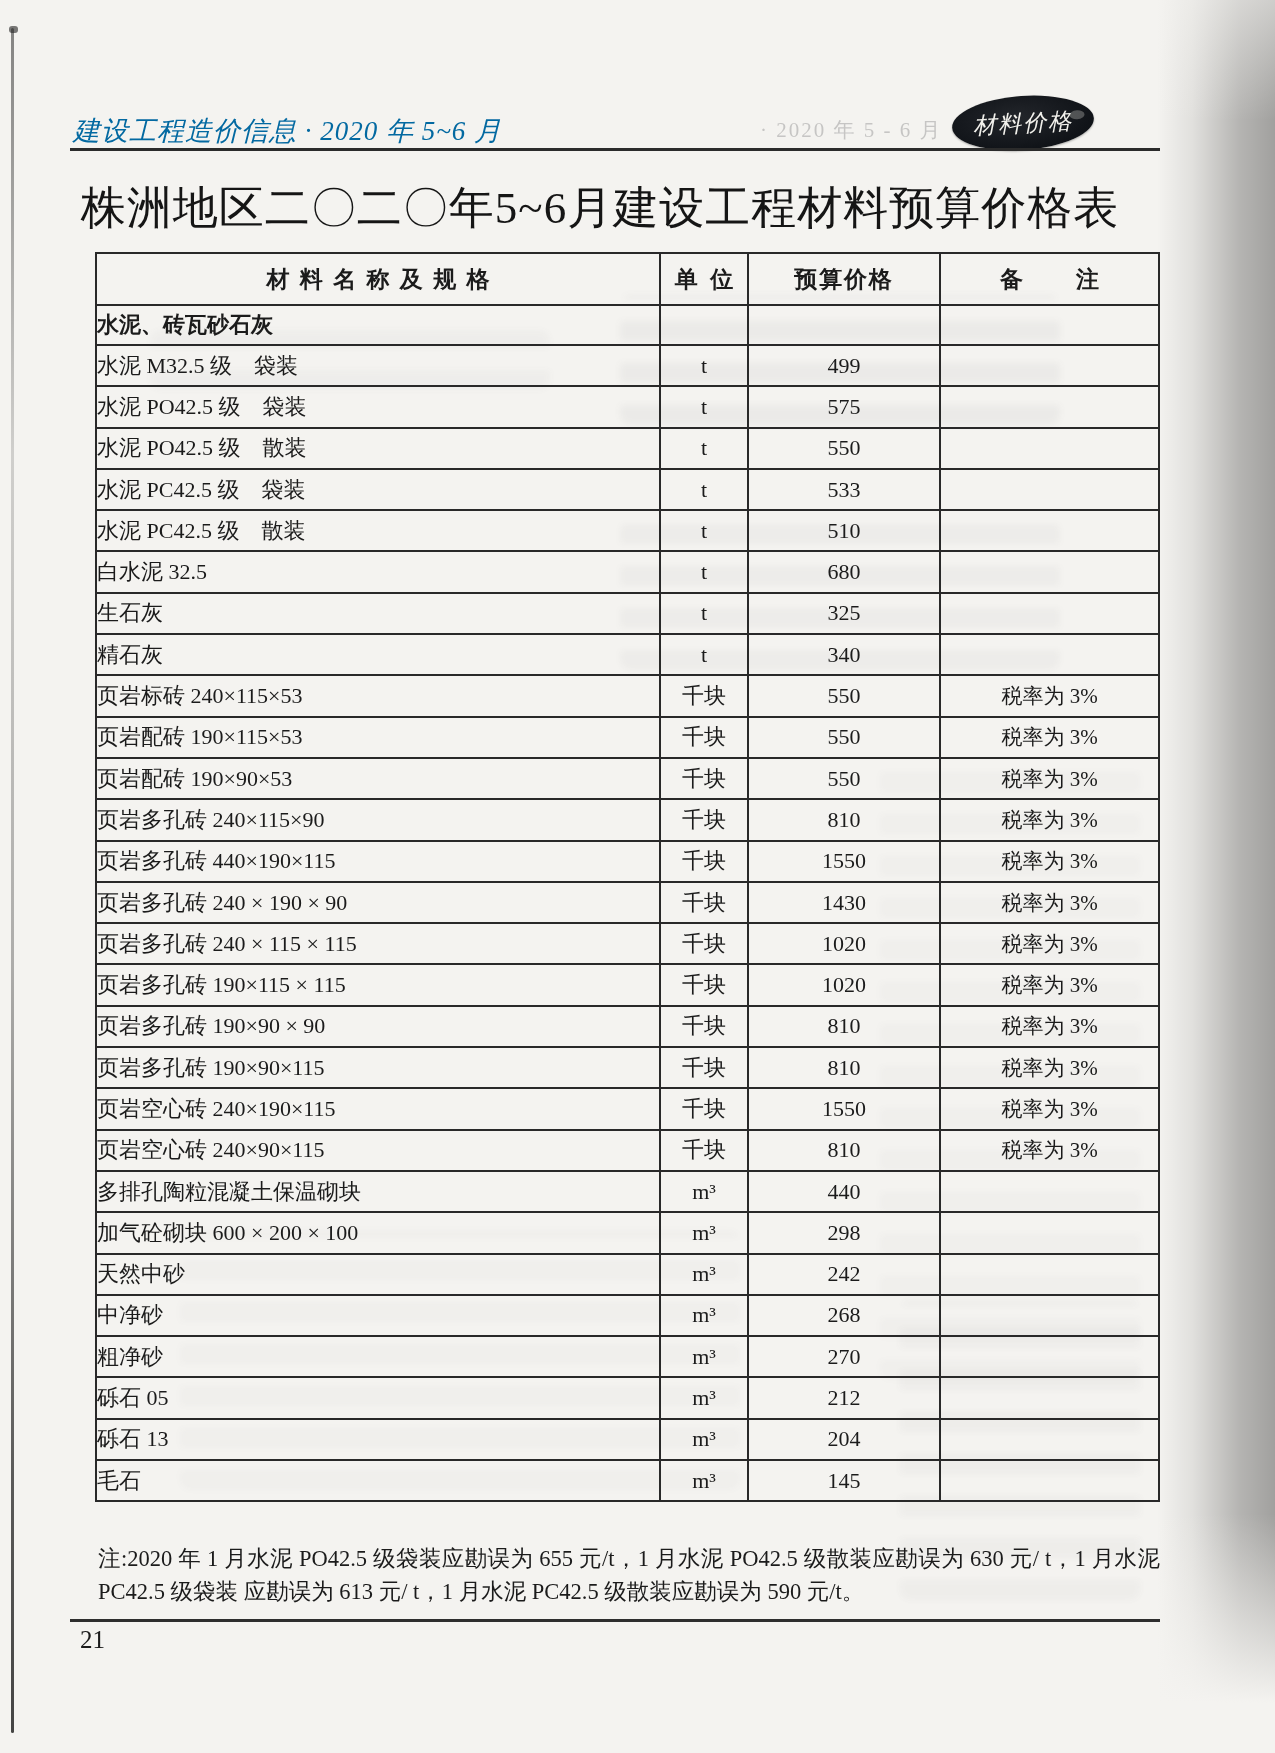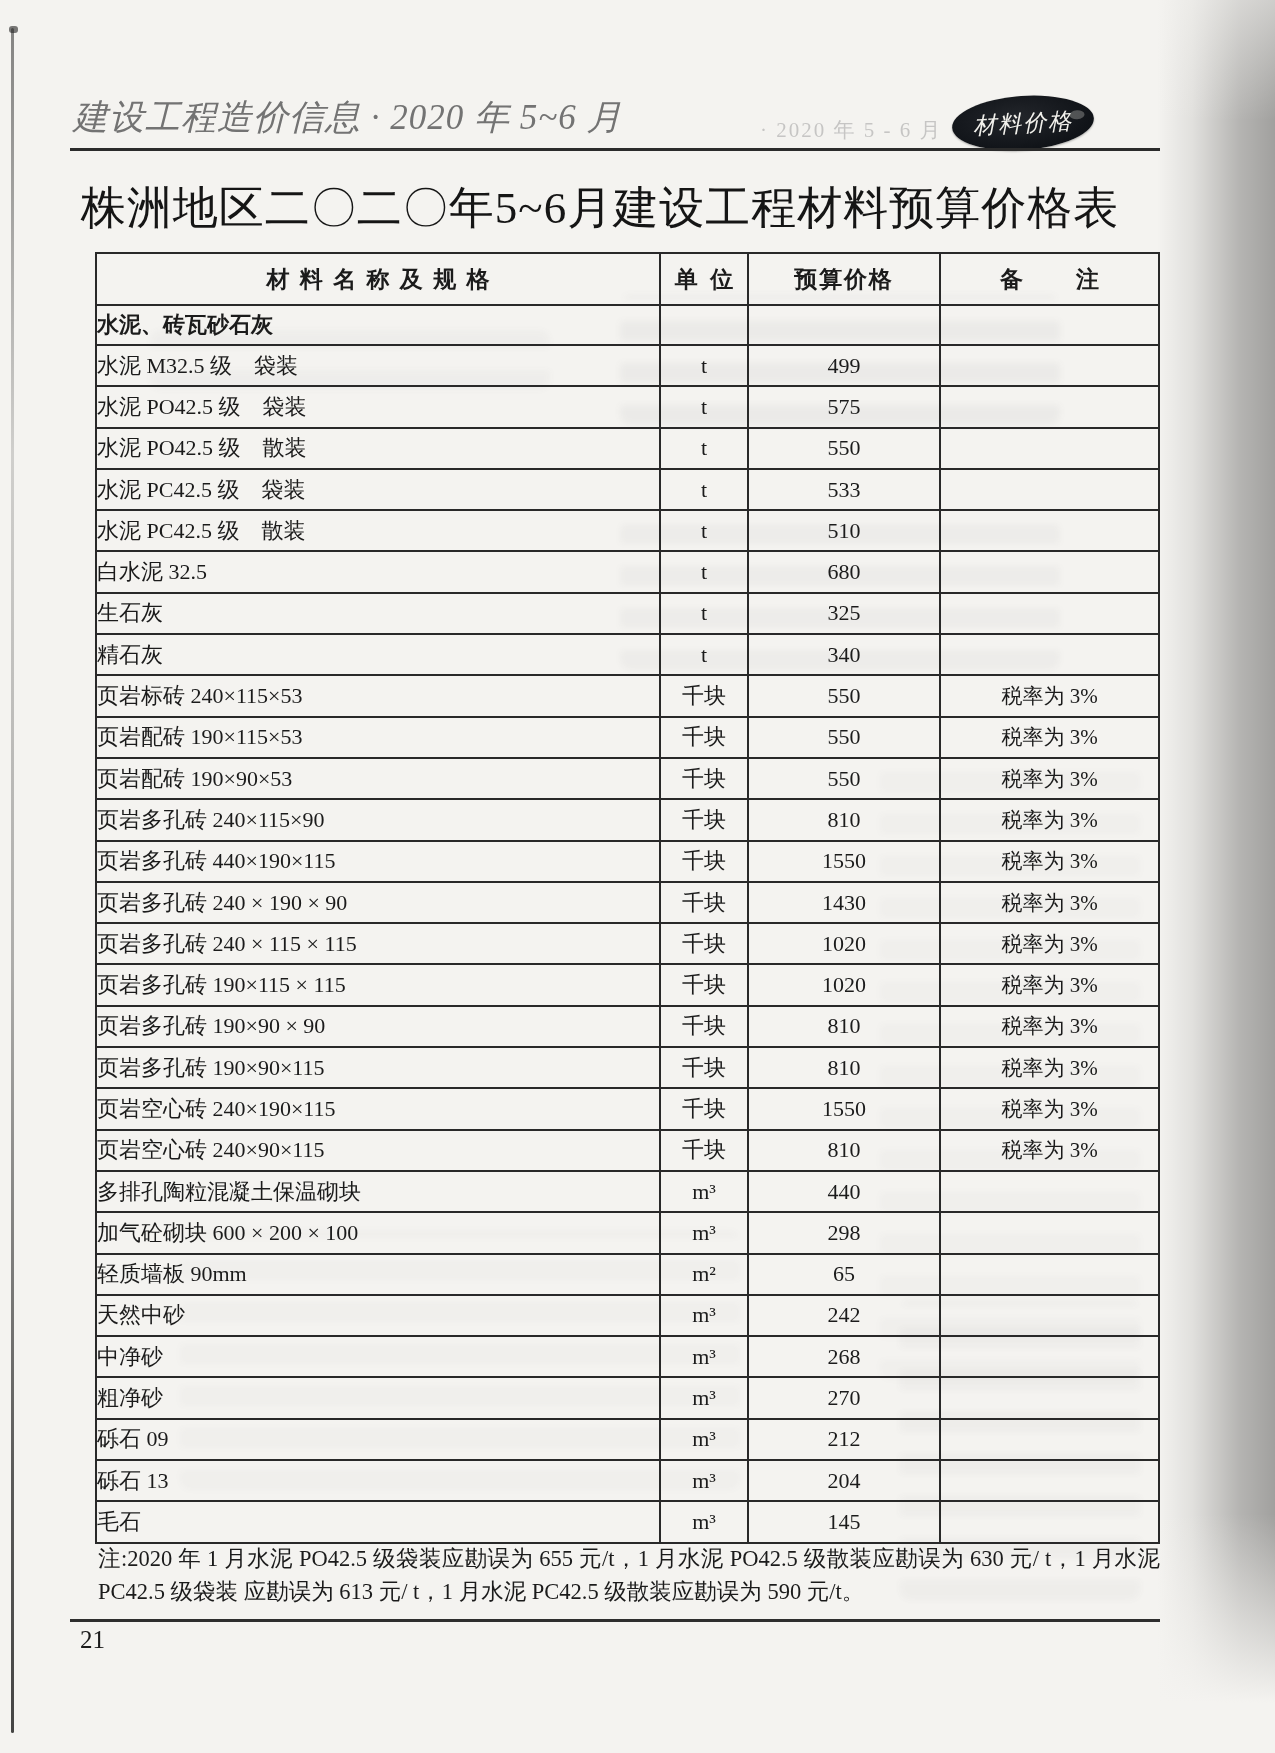--- a/index.html
+++ b/index.html
@@ -35,22 +35,22 @@
     position:absolute;
     background:repeating-linear-gradient(0deg,
       rgba(95,95,100,.10) 0 20px, rgba(95,95,100,0) 20px 42px);
     filter:blur(3px);
     border-radius:10px;
     opacity:.55;
     pointer-events:none;
   }
   
   .journal-line{
-    position:absolute;left:73px;top:94px;
-    font-size:35px;font-style:italic;letter-spacing:1px;color:#737373;
+    position:absolute;left:73px;top:113px;
+    font-size:27px;font-style:italic;letter-spacing:1px;color:#0369a1;
   }
   .header-rule{
     position:absolute;left:70px;top:148px;width:1090px;height:3px;
     background:#2b2b2b;
   }
   .ghost-date{
     position:absolute;left:760px;top:116px;width:230px;
     font-size:21px;color:rgba(60,60,65,.25);filter:blur(.6px);
     letter-spacing:2px;white-space:nowrap;
   }
@@ -292,45 +292,39 @@
           <td class="price">440</td>
           <td class="remark"></td>
         </tr>
         <tr class="data-row">
           <td class="name">加气砼砌块 600 × 200 × 100</td>
           <td class="unit">m³</td>
           <td class="price">298</td>
           <td class="remark"></td>
         </tr>
         <tr class="data-row">
-          <td class="name">轻质墙板 90mm</td>
-          <td class="unit">m²</td>
-          <td class="price">65</td>
-          <td class="remark"></td>
-        </tr>
-        <tr class="data-row">
           <td class="name">天然中砂</td>
           <td class="unit">m³</td>
           <td class="price">242</td>
           <td class="remark"></td>
         </tr>
         <tr class="data-row">
           <td class="name">中净砂</td>
           <td class="unit">m³</td>
           <td class="price">268</td>
           <td class="remark"></td>
         </tr>
         <tr class="data-row">
           <td class="name">粗净砂</td>
           <td class="unit">m³</td>
           <td class="price">270</td>
           <td class="remark"></td>
         </tr>
         <tr class="data-row">
-          <td class="name">砾石 09</td>
+          <td class="name">砾石 05</td>
           <td class="unit">m³</td>
           <td class="price">212</td>
           <td class="remark"></td>
         </tr>
         <tr class="data-row">
           <td class="name">砾石 13</td>
           <td class="unit">m³</td>
           <td class="price">204</td>
           <td class="remark"></td>
         </tr>

